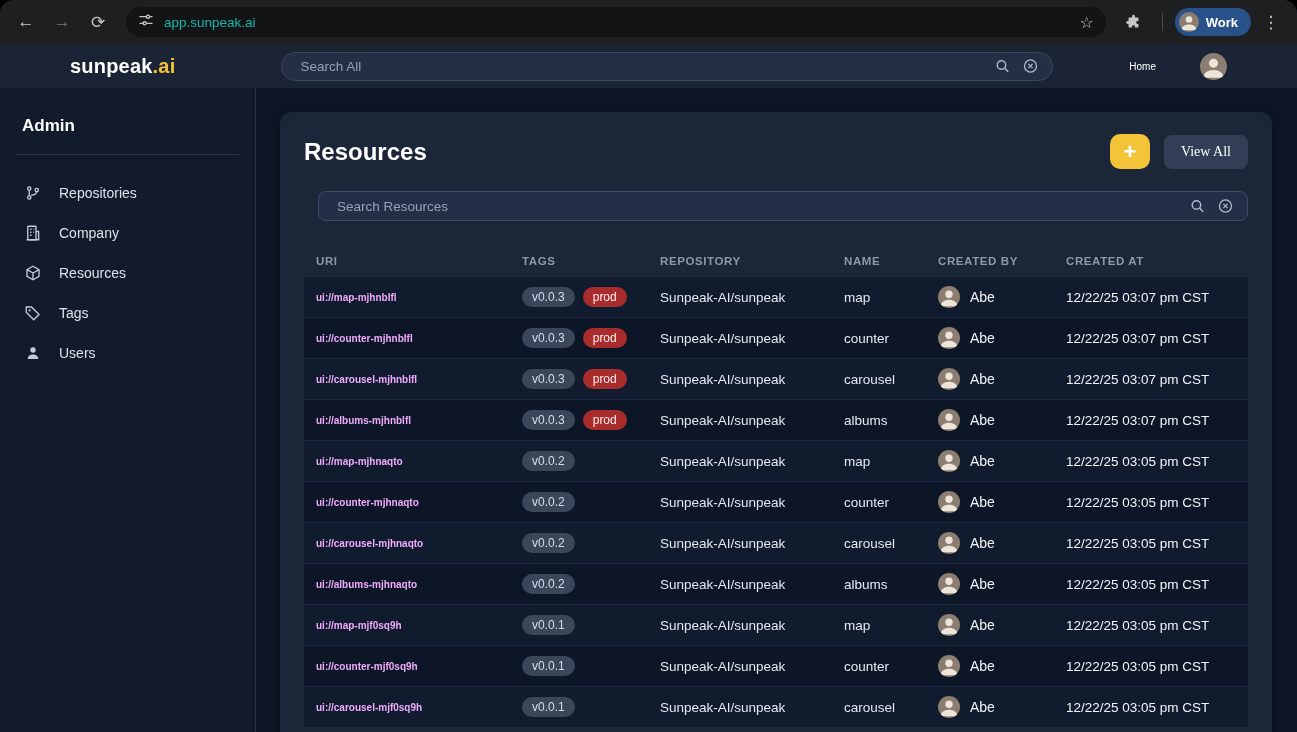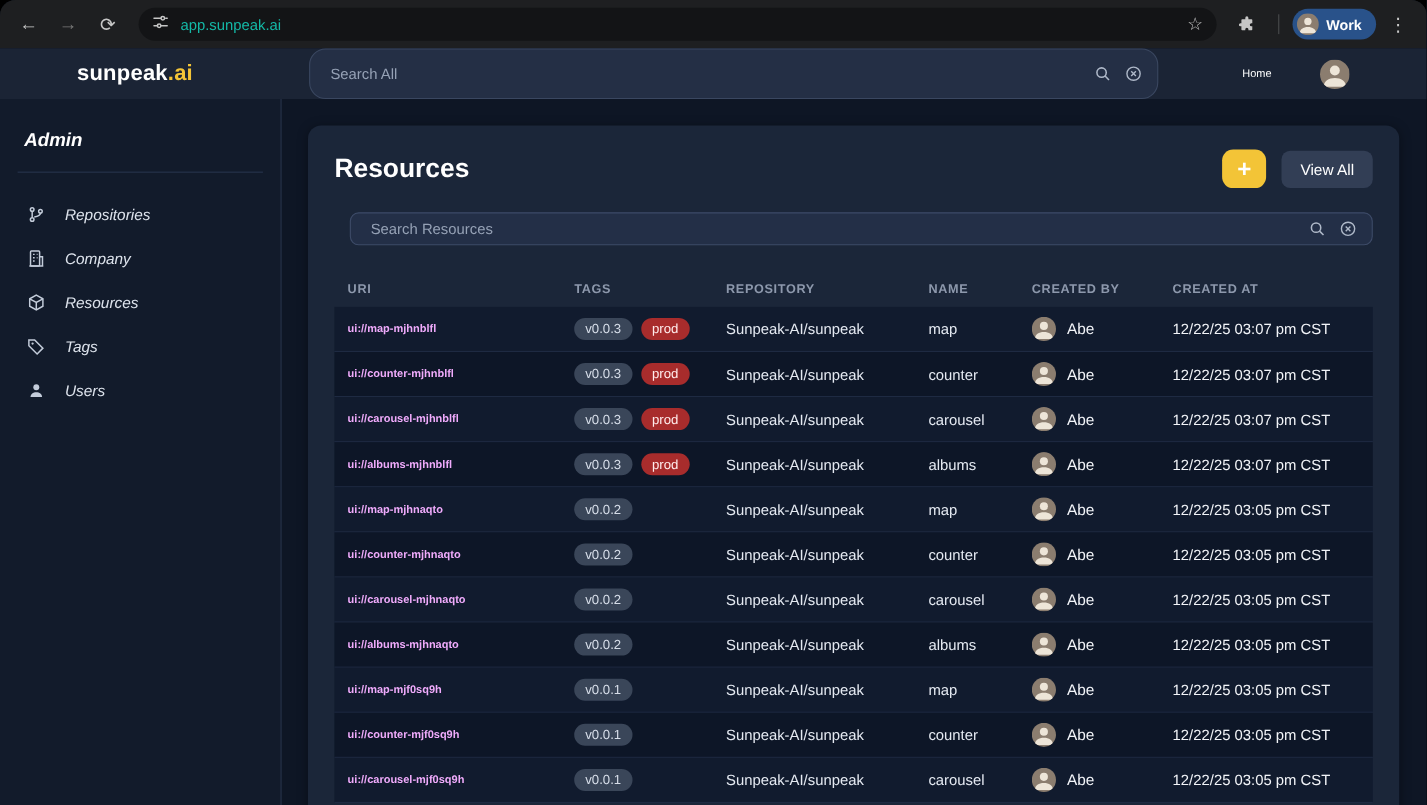--- a/index.html
+++ b/index.html
@@ -84,21 +84,21 @@
     padding: 0 16px;
     gap: 30px;
   }
   .logo { margin-left: 54px; font-size: 20px; font-weight: bold; letter-spacing: 0.2px; cursor: pointer; }
   .logo .lp { color: #ffffff; }
   .logo .la { color: #f3c437; }
   .search-wrap { position: relative; }
   .appbar .search-wrap { margin-left: 76px; width: 772px; }
   .search-input {
     width: 100%;
-    height: 46px;
+    height: 29px;
     background: #242f45;
     border: 1px solid #3a4760;
     border-radius: 15px;
     color: #e8edf5;
     font-size: 13.5px;
     font-family: "Liberation Sans", sans-serif;
     padding: 0 66px 0 18px;
     outline: none;
   }
   .search-input::placeholder { color: #95a1b5; }
@@ -112,21 +112,20 @@
   .appbar-right { margin-left: auto; display: flex; align-items: center; gap: 44px; margin-right: 54px; }
   .home-link { color: #ffffff; font-size: 10px; cursor: pointer; }
 
   
   .body-row { flex: 1; display: flex; min-height: 0; }
   .sidebar {
     flex: 0 0 256px;
     background: #121b2b;
     border-right: 1px solid #26324a;
     padding-top: 20px;
-    font-style: italic;
   }
   .sidebar-title { color: #ffffff; font-size: 17px; font-weight: bold; padding: 8px 22px 18px; }
   .sidebar-divider { height: 1px; background: #27344e; margin: 0 16px 18px; }
   .side-item {
     height: 40px;
     display: flex; align-items: center; gap: 17px;
     padding: 0 24px;
     color: #dde3ec; font-size: 14px;
     cursor: pointer;
   }
@@ -148,21 +147,21 @@
     border: none; border-radius: 10px;
     color: #ffffff; font-size: 22px; font-weight: bold;
     display: flex; align-items: center; justify-content: center;
     cursor: pointer; line-height: 1;
   }
   .viewall-btn {
     height: 34px;
     background: #323e55;
     border: none; border-radius: 8px;
     color: #ffffff; font-size: 14px;
-    font-family: Liberation Sans, sans-serif;
+    font-family: Liberation Serif, serif;
     padding: 0 17px;
     display: flex; align-items: center;
     cursor: pointer;
   }
   .res-search { margin-top: 22px; padding-left: 14px; }
   .res-search .search-input { border-radius: 8px; height: 30px; background: #232f47; border-color: #3d4b68; }
 
   
   .table { margin-top: 24px; }
   .thead-row, .trow {

